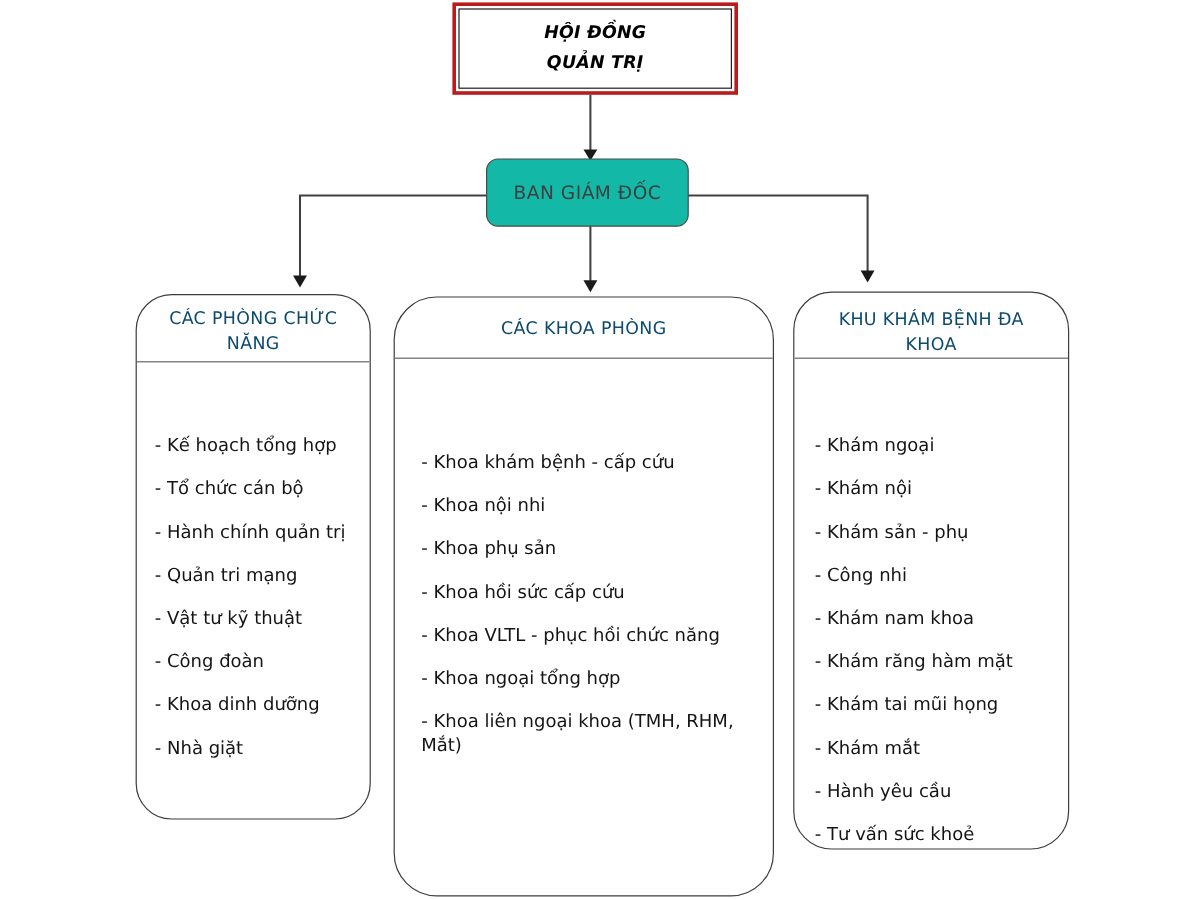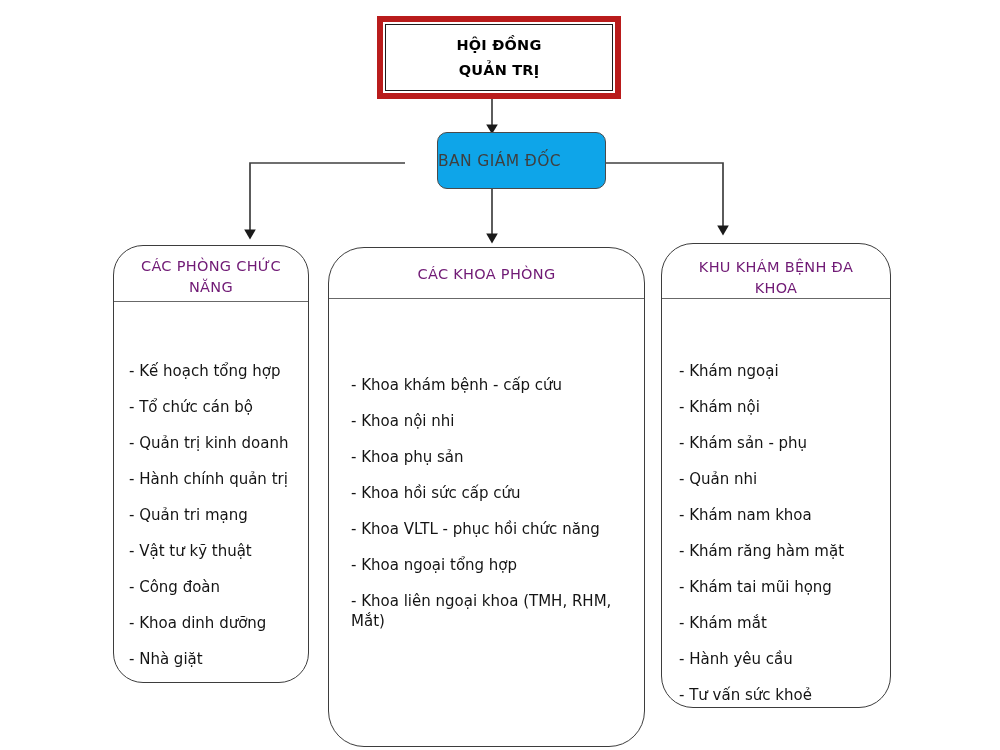--- a/index.html
+++ b/index.html
@@ -19,25 +19,26 @@
     position: absolute;
     left: 0;
     top: 0;
     pointer-events: none;
   }
 
   
   .root-box {
     position: absolute;
     left: 377px;
-    top: 16px;
+    top: 2px;
     width: 232px;
     height: 71px;
-    border: 6px solid #b91c1c;
-    background: #ffffff;
+    border: 3px solid #b91c1c;
+    background: #ffffff;
+    font-style: italic;
   }
   .root-inner {
     position: absolute;
     inset: 2px;
     border: 1.5px solid #1c1c1c;
     display: flex;
     flex-direction: column;
     align-items: center;
     justify-content: center;
     gap: 10px;
@@ -52,25 +53,24 @@
 
   
   .director-box {
     position: absolute;
     left: 405px;
     top: 132px;
     width: 167px;
     height: 55px;
     border: 1.6px solid #4a4a4a;
     border-radius: 10px;
-    background: #0ea5e9;
+    background: #14b8a6;
     display: flex;
     align-items: center;
-    justify-content: flex-start;
-    margin-left: 32px;
+    justify-content: center;
   }
   .director-label {
     font-size: 15.5px;
     color: #3f3f3f;
     letter-spacing: 0.4px;
   }
 
   
   .panel {
     position: absolute;
@@ -80,21 +80,21 @@
   }
   #panel-left  { left: 113px; top: 245px; width: 194px; height: 436px; border-radius: 30px; }
   #panel-mid   { left: 328px; top: 247px; width: 315px; height: 498px; border-radius: 36px; }
   #panel-right { left: 661px; top: 243px; width: 228px; height: 463px; border-radius: 32px; }
 
   .panel-header {
     position: absolute;
     left: 0;
     right: 0;
     text-align: center;
-    color: #701a75;
+    color: #0c4a6e;
     font-size: 14.5px;
     line-height: 21px;
     letter-spacing: 0.3px;
   }
   #panel-left  .panel-header { top: 10px; padding: 0 20px; }
   #panel-mid   .panel-header { top: 16px; padding: 0 40px; }
   #panel-right .panel-header { top: 13px; padding: 0 25px; }
 
   .panel-divider {
     position: absolute;
@@ -152,21 +152,20 @@
   <div class="director-box">
     <span class="director-label">BAN GIÁM ĐỐC</span>
   </div>
 
   <div class="panel" id="panel-left">
     <div class="panel-header">CÁC PHÒNG CHỨC NĂNG</div>
     <div class="panel-divider"></div>
     <div class="panel-list">
       <div>- Kế hoạch tổng hợp</div>
       <div>- Tổ chức cán bộ</div>
-      <div>- Quản trị kinh doanh</div>
       <div>- Hành chính quản trị</div>
       <div>- Quản tri mạng</div>
       <div>- Vật tư kỹ thuật</div>
       <div>- Công đoàn</div>
       <div>- Khoa dinh dưỡng</div>
       <div>- Nhà giặt</div>
     </div>
   </div>
 
   <div class="panel" id="panel-mid">
@@ -184,21 +183,21 @@
     </div>
   </div>
 
   <div class="panel" id="panel-right">
     <div class="panel-header">KHU KHÁM BỆNH ĐA KHOA</div>
     <div class="panel-divider"></div>
     <div class="panel-list">
       <div>- Khám ngoại</div>
       <div>- Khám nội</div>
       <div>- Khám sản - phụ</div>
-      <div>- Quản nhi</div>
+      <div>- Công nhi</div>
       <div>- Khám nam khoa</div>
       <div>- Khám răng hàm mặt</div>
       <div>- Khám tai mũi họng</div>
       <div>- Khám mắt</div>
       <div>- Hành yêu cầu</div>
       <div>- Tư vấn sức khoẻ</div>
     </div>
   </div>
 
 </div>

